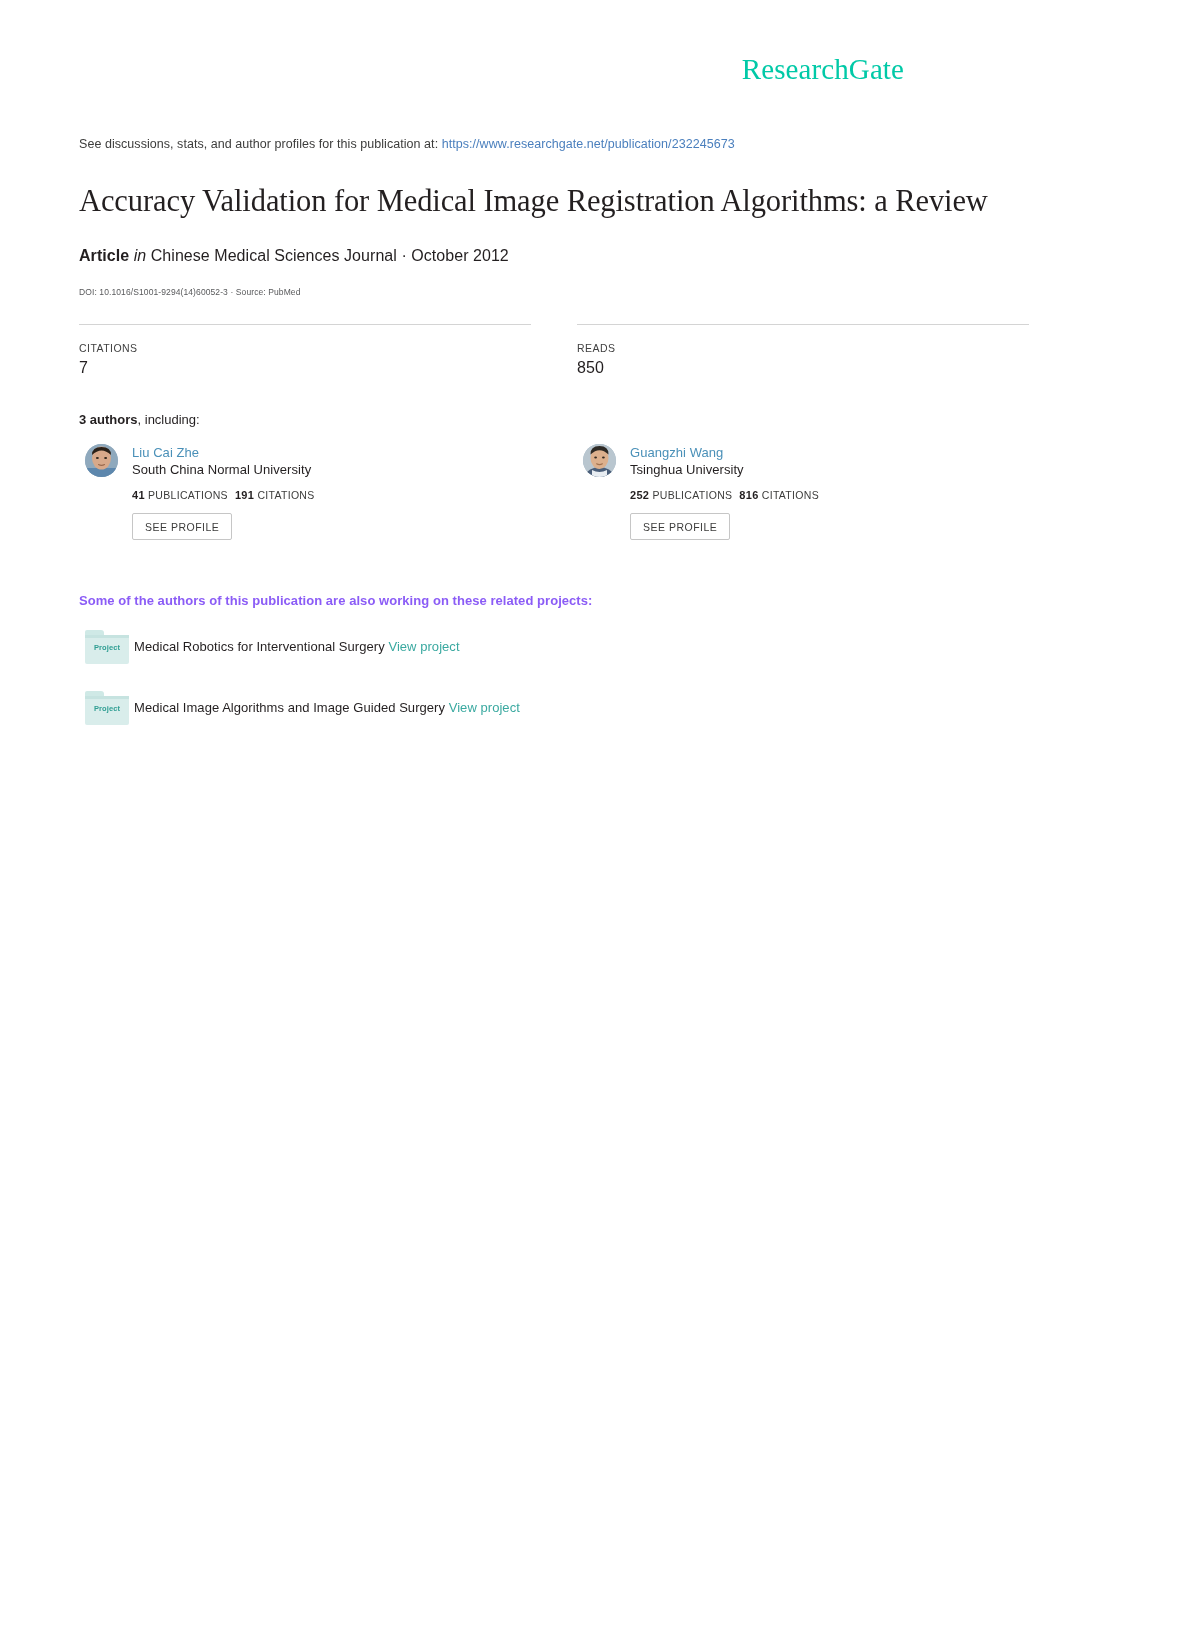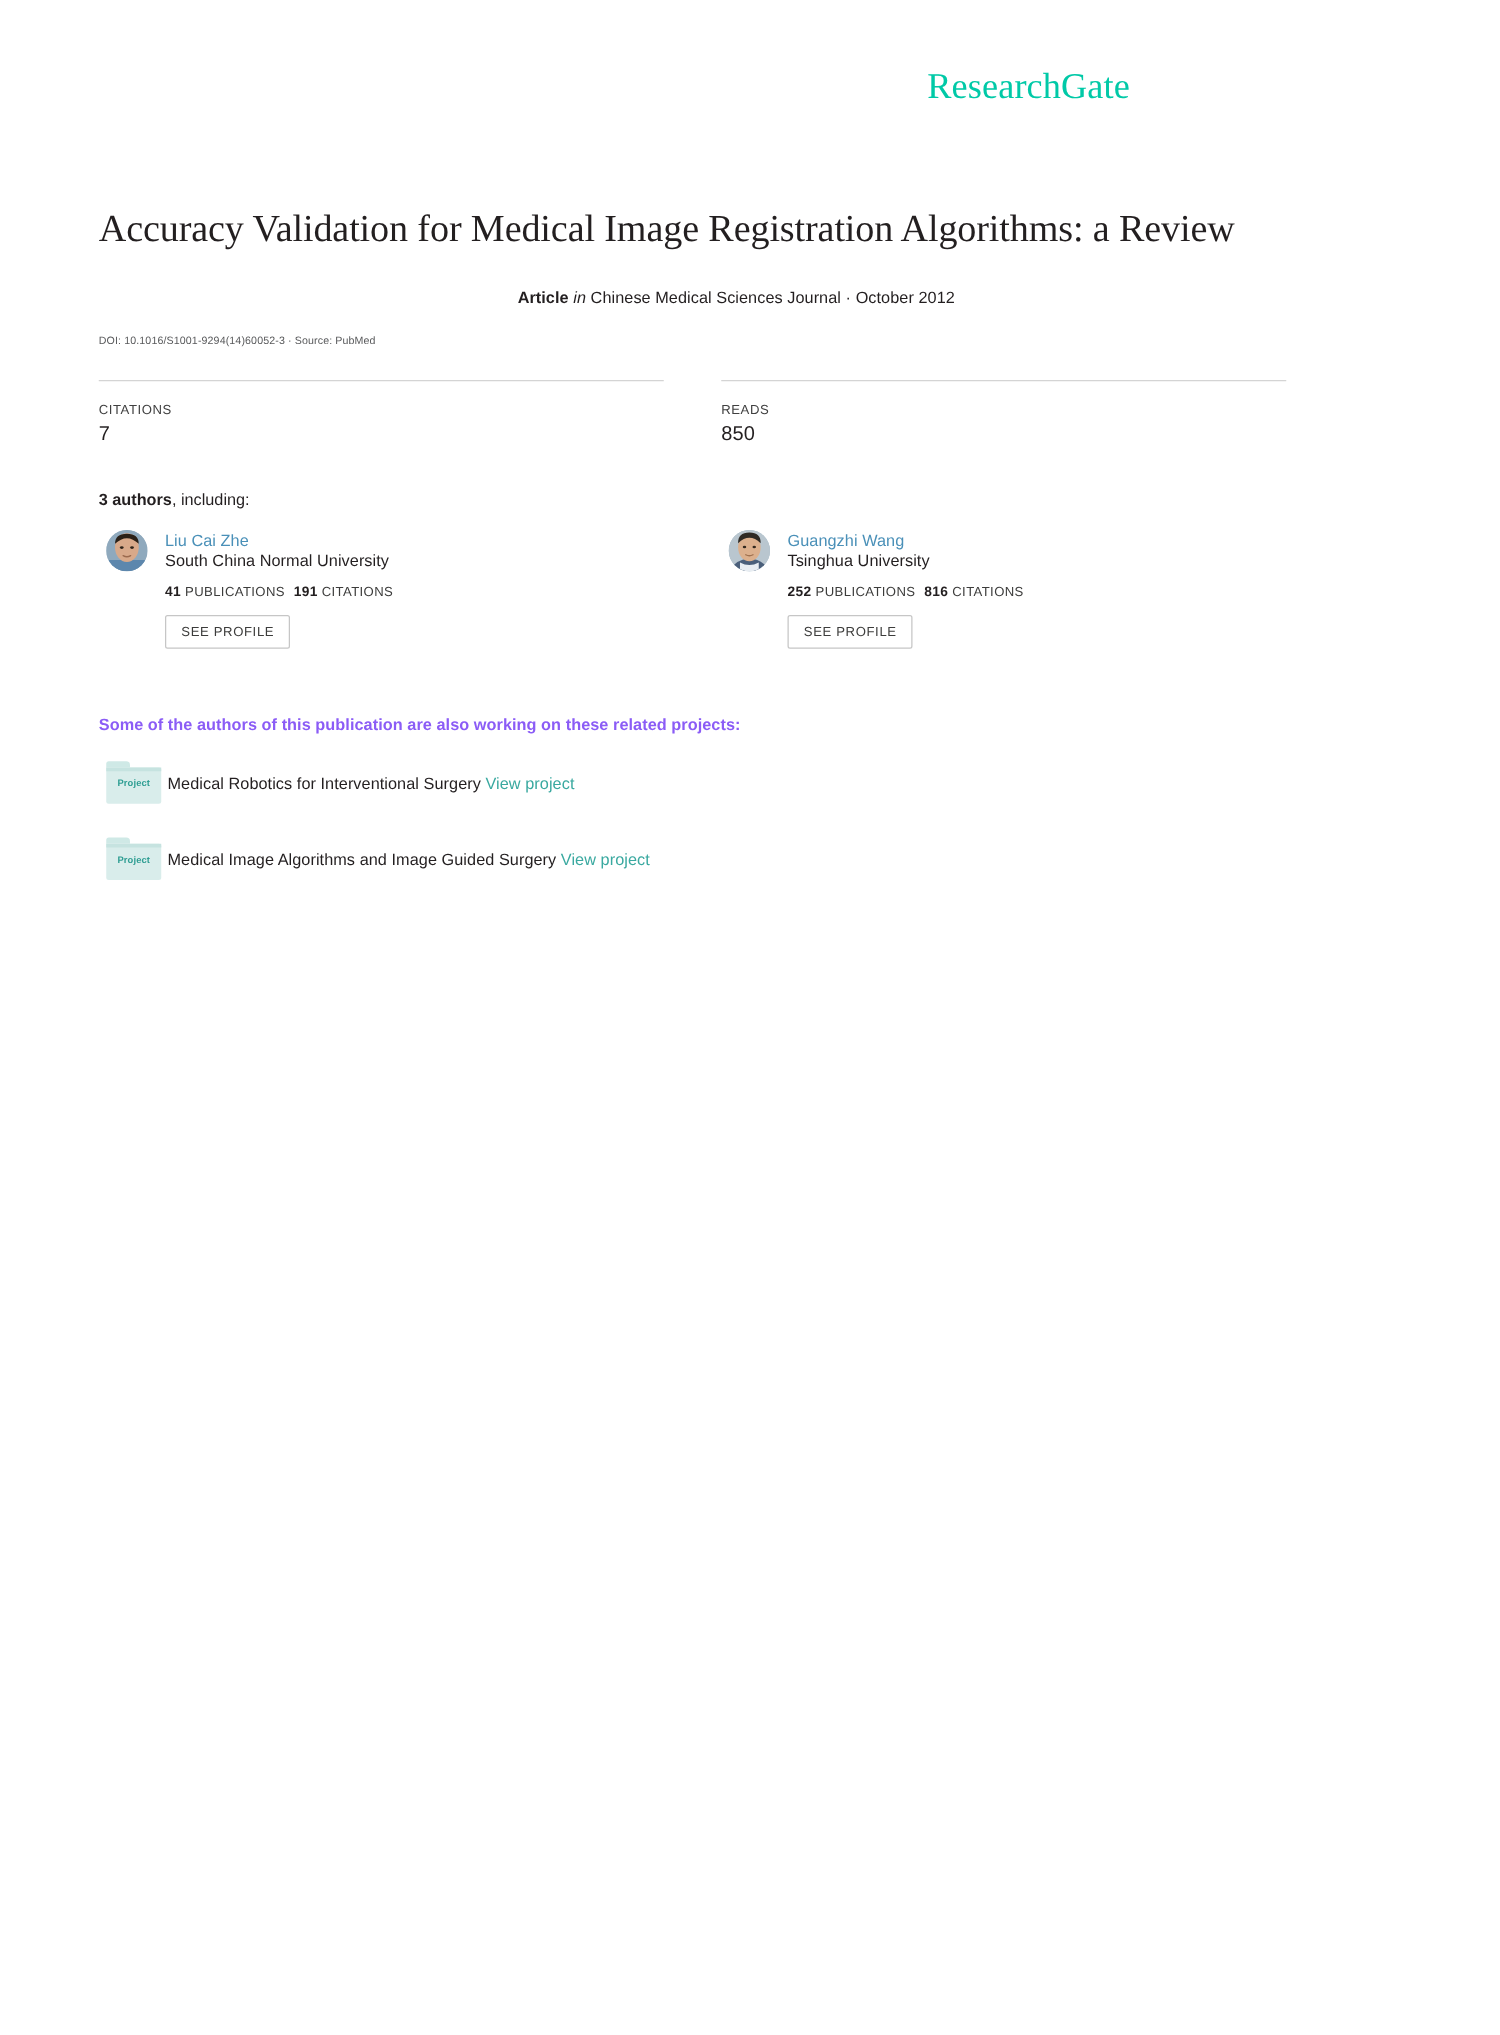--- a/index.html
+++ b/index.html
@@ -63,24 +63,23 @@
     font-family: "Liberation Serif", serif;
     font-size: 30.5px;
     font-weight: 400;
     color: #231f20;
     line-height: 1.2;
     letter-spacing: -0.1px;
   }
 
   .article-line {
     margin-top: 28px;
-    font-size: 13px;
-    color: #231f20;
-    letter-spacing: 0.05px;
-    text-align: center;
+    font-size: 16px;
+    color: #231f20;
+    letter-spacing: 0.05px;
   }
   .article-line .strong { font-weight: bold; }
   .article-line .ital { font-style: italic; }
 
   .doi-line {
     margin-top: 22px;
     font-size: 8.5px;
     color: #58595b;
     letter-spacing: 0.1px;
   }
@@ -273,20 +272,24 @@
 <body>
 
 <div class="page">
 
   <div class="brand-row">
     <div class="brand-logo">ResearchGate</div>
   </div>
 
   <div class="content">
 
+    <div class="discussion-line">
+      <span>See discussions, stats, and author profiles for this publication at:</span>
+      <span class="link">https://www.researchgate.net/publication/232245673</span>
+    </div>
 
     <h1 class="title">Accuracy Validation for Medical Image Registration Algorithms: a Review</h1>
 
     <div class="article-line">
       <span class="strong">Article</span>
       <span class="ital">in</span>
       <span>Chinese Medical Sciences Journal · October 2012</span>
     </div>
     <div class="doi-line">DOI: 10.1016/S1001-9294(14)60052-3 · Source: PubMed</div>
 

